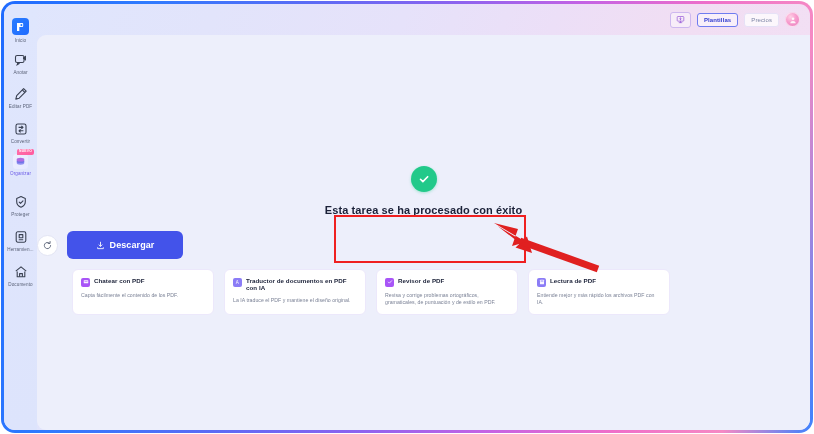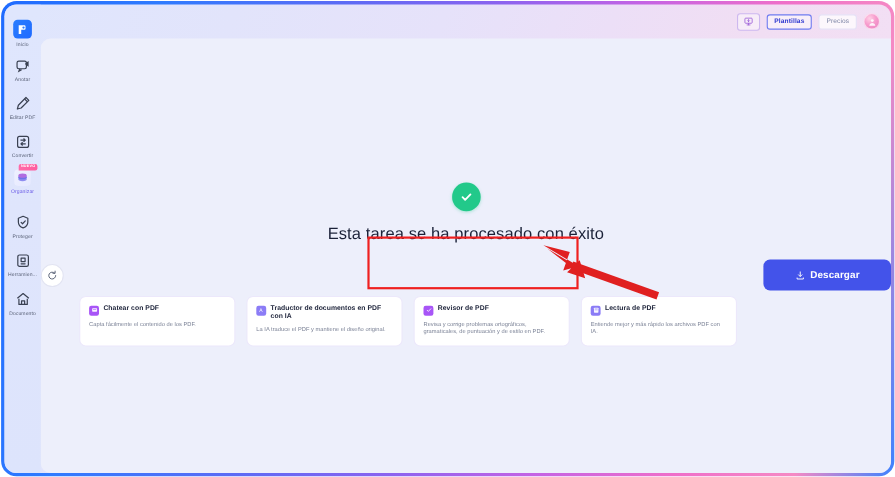--- a/index.html
+++ b/index.html
@@ -207,31 +207,31 @@
     border-radius: 50%;
     background: #22c98a;
     margin: 0 auto;
     display: flex;
     align-items: center;
     justify-content: center;
     box-shadow: 0 1px 3px rgba(34,201,138,.35);
   }
   .success-title {
     margin-top: 12px;
-    font-size: 15px;
-    font-weight: normal;
+    font-size: 11px;
+    font-weight: bold;
     color: #1b2138;
     letter-spacing: .1px;
   }
 
   .action-row {
     margin-top: 15px;
     display: flex;
     align-items: center;
-    justify-content: space-between;
+    justify-content: flex-start;
     gap: 9px;
   }
   .reset-btn {
     width: 21px; height: 21px;
     border-radius: 50%;
     background: #ffffff;
     border: 1px solid #e2e4f2;
     display: flex;
     align-items: center;
     justify-content: center;

